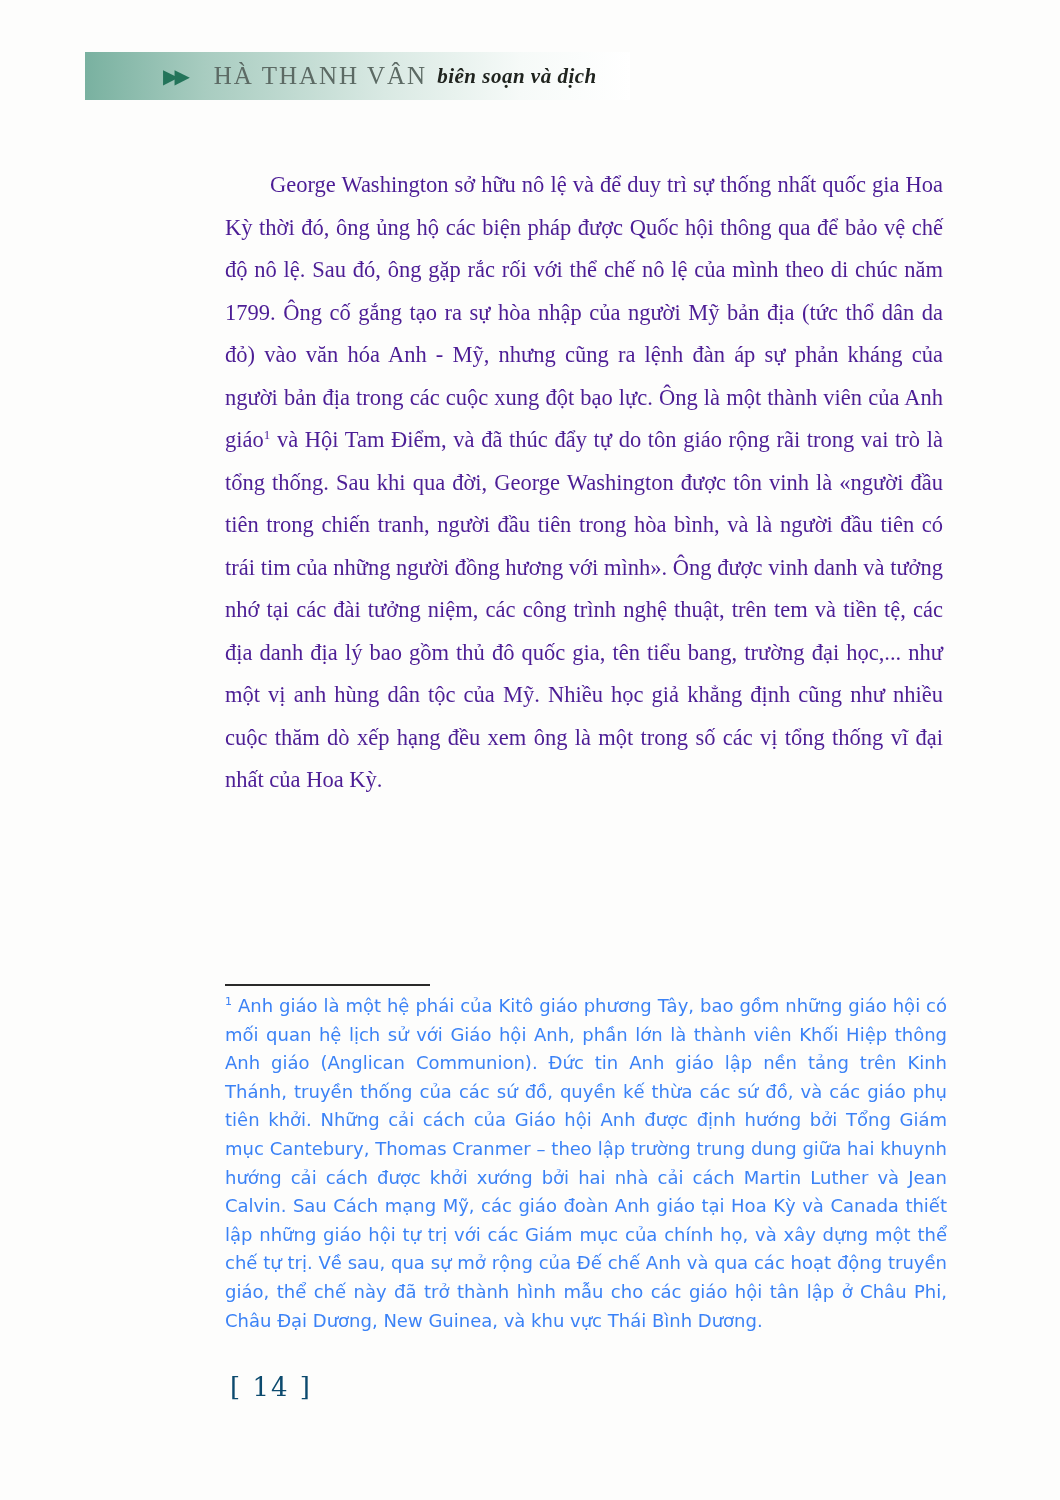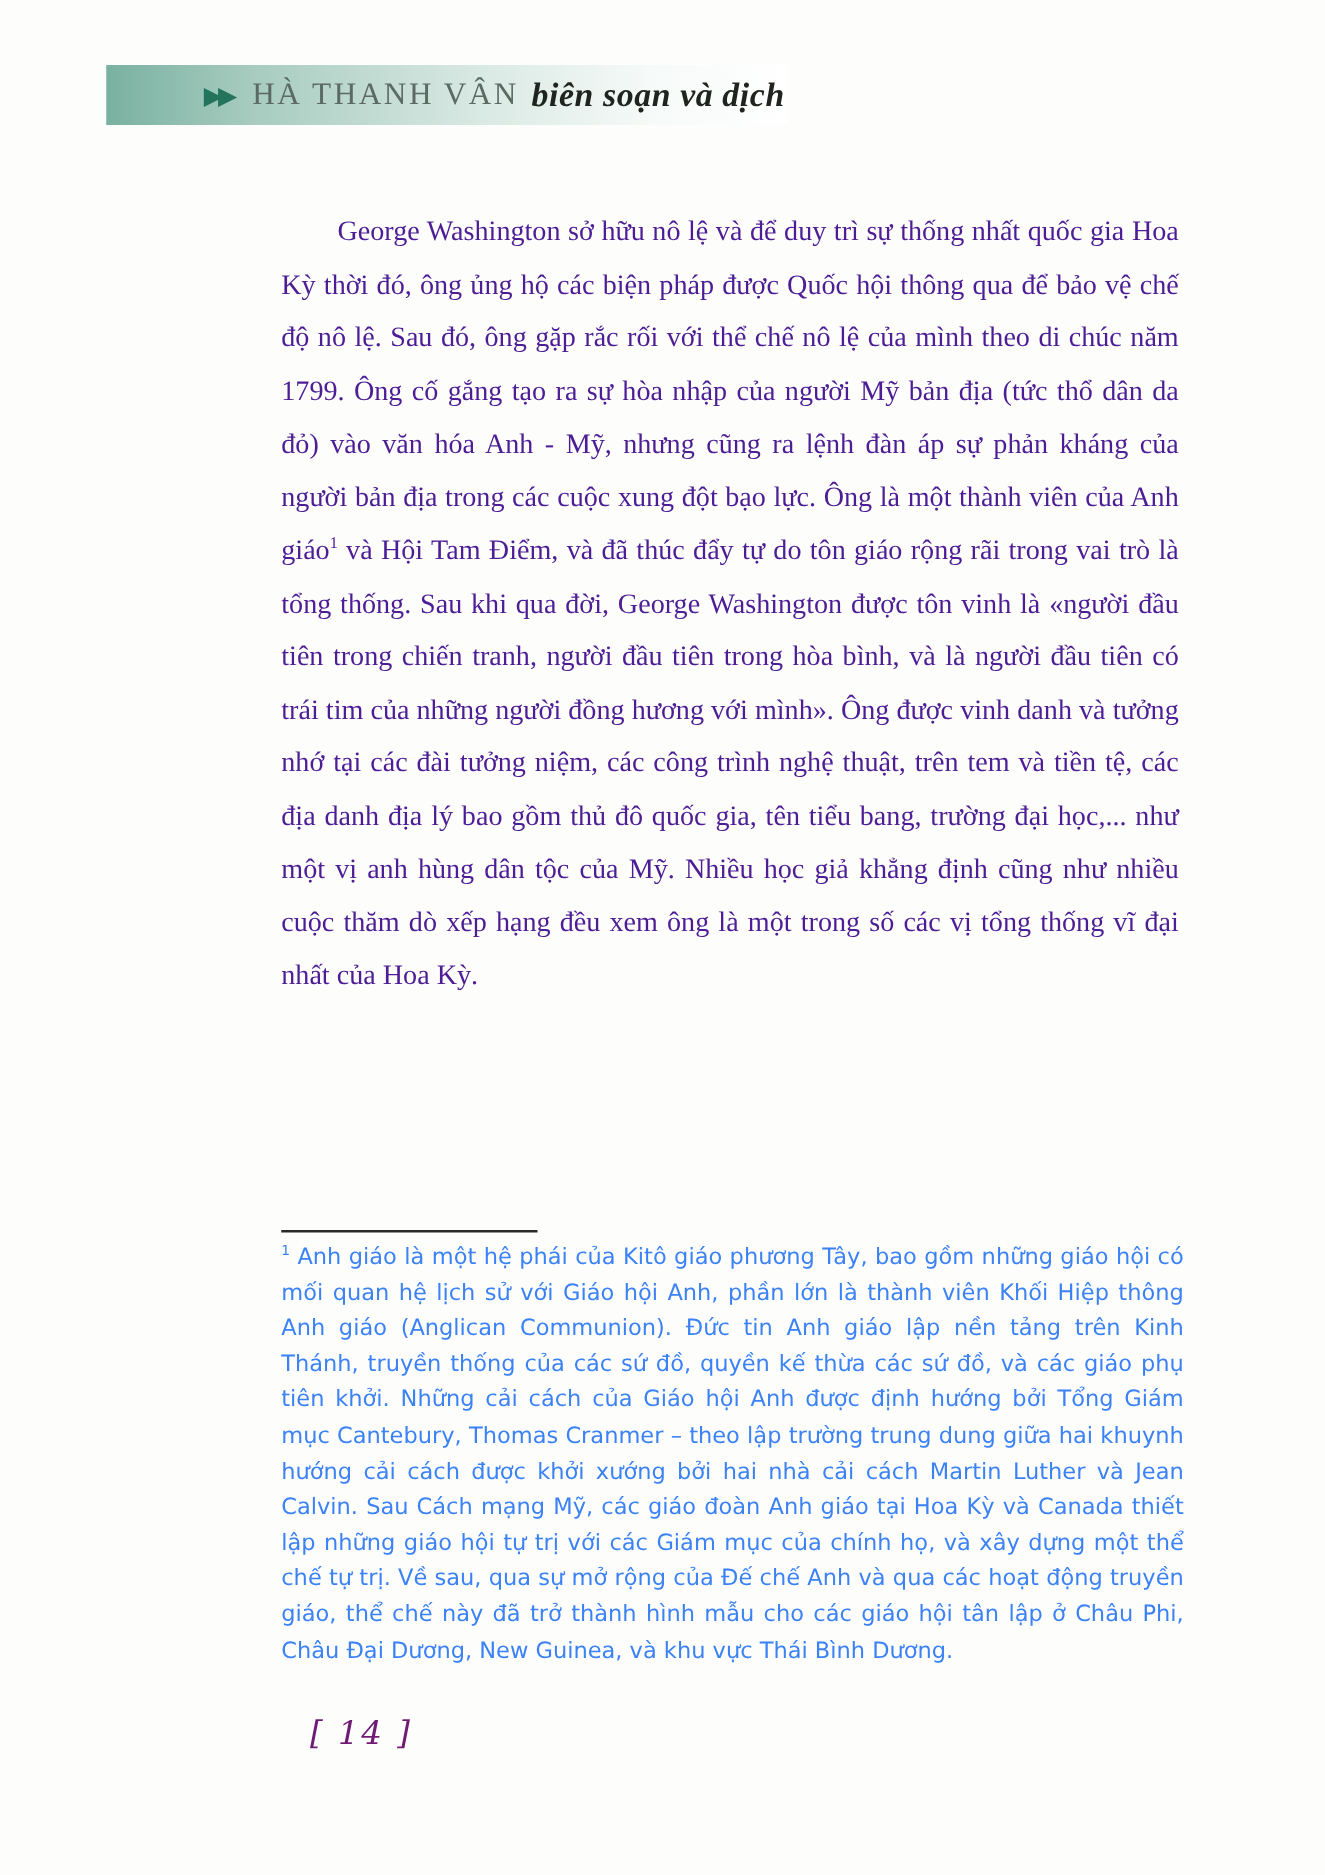--- a/index.html
+++ b/index.html
@@ -33,28 +33,28 @@
     color: #23745a;
     margin-left: 78px;
     letter-spacing: -4px;
     line-height: 1;
   }
   .header-author {
     font-family: "Liberation Serif", serif;
     font-size: 25px;
     letter-spacing: 2px;
     color: #5c6a64;
-    margin-left: 16px;
+    margin-left: 28px;
     white-space: nowrap;
   }
   .header-subtitle {
     font-family: "Liberation Serif", serif;
     font-style: italic;
     font-weight: bold;
-    font-size: 27px;
+    font-size: 21px;
     color: #20241f;
     margin-left: 10px;
     letter-spacing: 0.5px;
     white-space: nowrap;
   }
 
   
   .body-text {
     position: absolute;
     left: 225px;
@@ -95,27 +95,26 @@
   }
   .footnote sup {
     font-size: 11px;
     line-height: 0;
     vertical-align: super;
   }
 
   
   .page-number {
     position: absolute;
-    left: 248px;
+    left: 230px;
     top: 1372px;
     font-family: "DejaVu Serif", serif;
     font-size: 26px;
-    color: #701a75;
+    color: #0c4a6e;
     letter-spacing: 2px;
-    font-style: italic;
   }
 </style>
 </head>
 <body>
 
 <div class="header-band">
   <span class="header-chevrons">▶▶</span>
   <span class="header-author">HÀ THANH VÂN</span>
   <span class="header-subtitle">biên soạn và dịch</span>
 </div>

